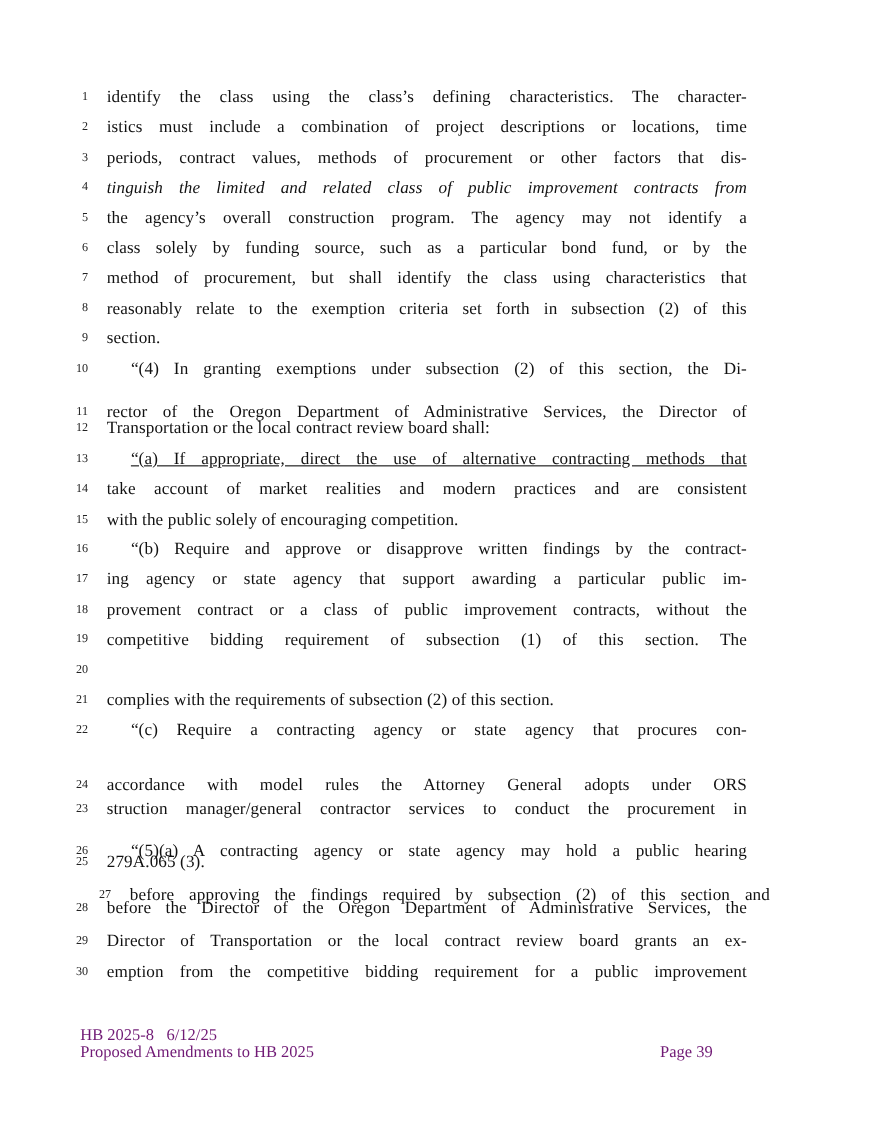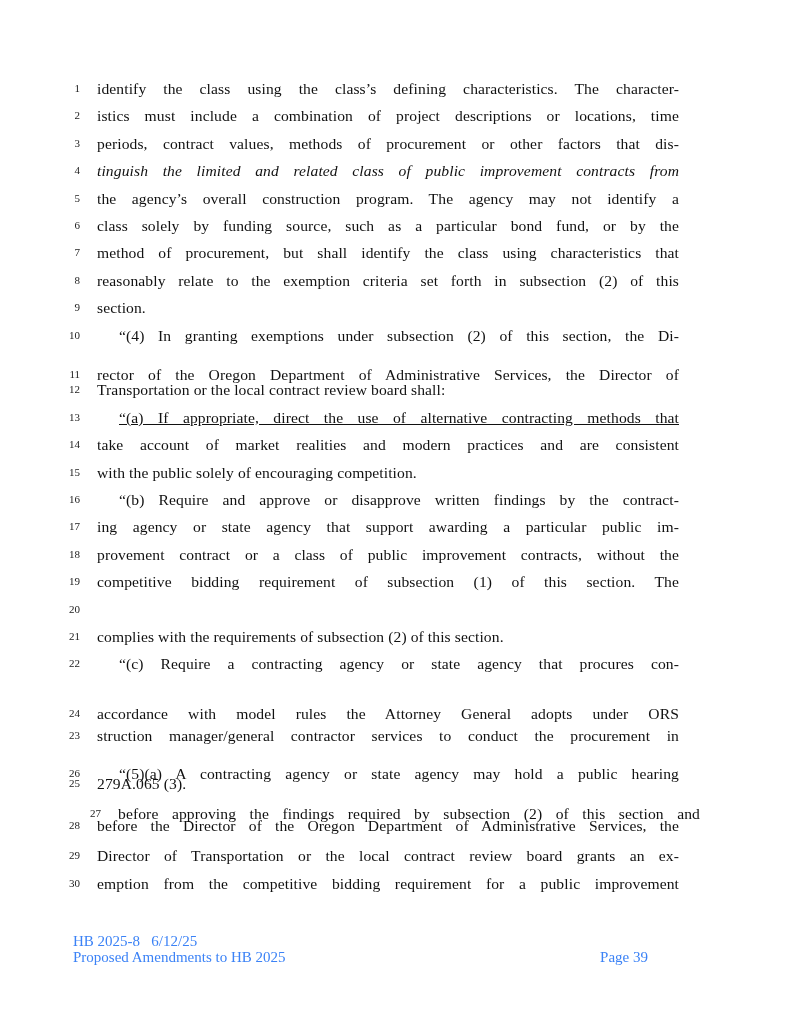--- a/index.html
+++ b/index.html
@@ -9,21 +9,21 @@
   .lines { position: absolute; left: 0; top: 75px; width: 800px; }
   .line { position: absolute; left: 0; width: 800px; height: 27.4px; }
   .ln { position: absolute; right: 720px; width: 30px; text-align: right;
         font-family: "Liberation Serif", serif; font-size: 11px; line-height: 27.4px; color: #222; }
   .tx { position: absolute; left: 97px; width: 582px; font-family: "Liberation Serif", serif;
         font-size: 15.6px; line-height: 27.4px; white-space: nowrap; text-align: justify;
         text-align-last: justify; letter-spacing: 0.1px; }
   .tx.last { text-align-last: left; }
   .tx.indent { text-indent: 22px; }
   .footer { position: absolute; left: 73px; top: 933px; width: 575px;
-            font-family: "Liberation Serif", serif; font-size: 15px; line-height: 16px; color: #3b82f6; }
+            font-family: "Liberation Serif", serif; font-size: 15px; line-height: 16px; color: #701a75; }
   .footer .row { position: relative; height: 16px; }
   .footer .page-num { position: absolute; right: 0; top: 0; }
 </style>
 </head>
 <body>
 
 <div class="page">
   <div class="lines" id="lines">
       <div class="line" style="top: 0px;">
         <span class="ln">1</span>

